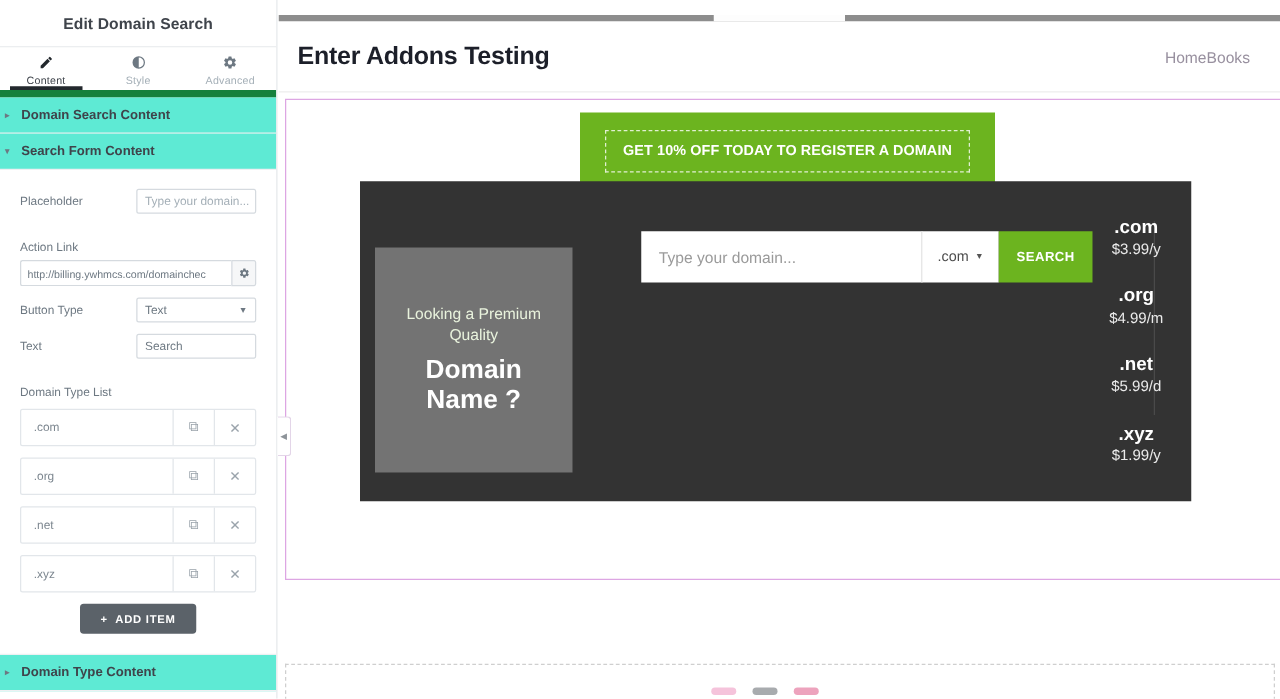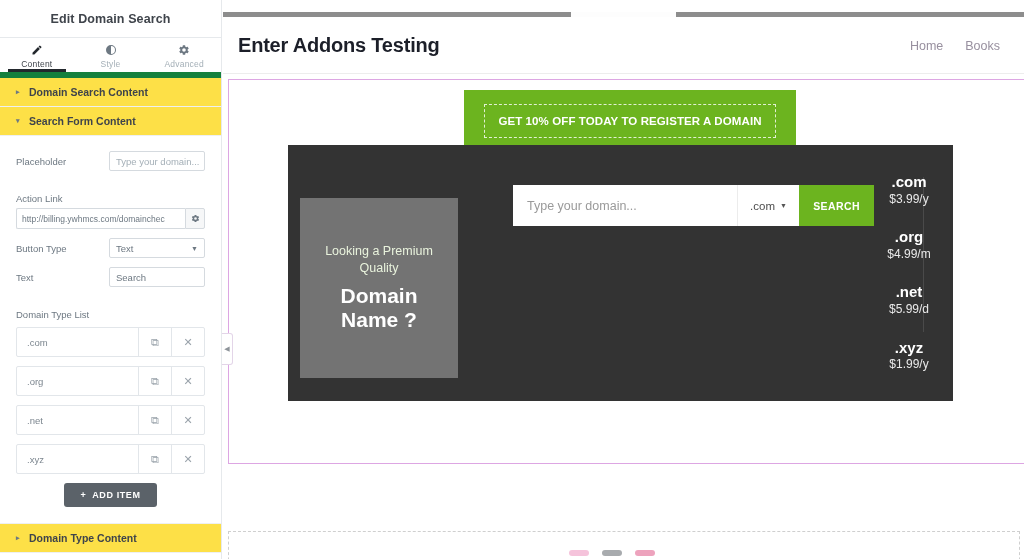--- a/index.html
+++ b/index.html
@@ -33,22 +33,22 @@
   .ptab .ticon { height: 14px; display:flex; align-items:center; justify-content:center; color:#6d7882; }
   .ptab .tlabel { font-size: 8.5px; color: #a4afb7; letter-spacing:.2px; }
   .ptab.active .ticon { color: #23282d; }
   .ptab.active .tlabel { color: #3f444b; }
   .ptab.active::after {
     content:""; position:absolute; left:8px; right:8px; bottom:0; height:3px; background:#23282d;
   }
 
   .section-head {
     height: 29px; display: flex; align-items: center; gap: 7px;
-    padding: 0 16px; border-bottom: 1px solid #eef0f2;
-    font-size: 10.5px; font-weight: bold; color: #3f444b; cursor: pointer; background:#fde047;
+    padding: 0 4px; border-bottom: 1px solid #eef0f2;
+    font-size: 10.5px; font-weight: bold; color: #3f444b; cursor: pointer; background:#5eead4;
   }
   .section-head .caret { font-size: 7px; color:#6d7882; width:6px; }
   .section-body { padding: 6px 16px 10px 16px; border-bottom:1px solid #eef0f2; }
 
   .ctl-row { display:flex; align-items:center; justify-content:space-between; margin: 9px 0 0 0; }
   .ctl-label { font-size: 9.5px; color: #6d7882; }
   .ctl-field {
     width: 96px; height: 20px; border: 1px solid #d5dadf; border-radius: 2px; background:#fff;
     font-size: 9.5px; color: #a4afb7; padding: 0 6px; display:flex; align-items:center;
     overflow:hidden; white-space:nowrap;
@@ -99,21 +99,21 @@
 
   #chrome-bar { position:absolute; left:0; top:0; width:801px; height:5px; background:#8d8d8d; }
   #chrome-gap { position:absolute; left:348px; top:0; width:105px; height:5px; background:#fdfdfd; }
 
   #site-header {
     position:absolute; left:0; top:6px; width:801px; height:56px;
     display:flex; align-items:center; justify-content:space-between;
     padding: 0 24px 0 15px; border-bottom:1px solid #ededed; background:#fff;
   }
   #site-title { font-size: 20px; font-weight: bold; color:#1c1f29; letter-spacing:-.2px; }
-  #site-nav { display:flex; gap:22px; }
+  #site-nav { display:flex; }
   #site-nav a { font-size:12.5px; color:#98909f; text-decoration:none; }
 
   
   #widget-outline {
     position:absolute; left:5px; top:67px; width:896px; height:385px;
     border:1px solid #dda6e3; background:#fff;
   }
 
   
   #promo {

